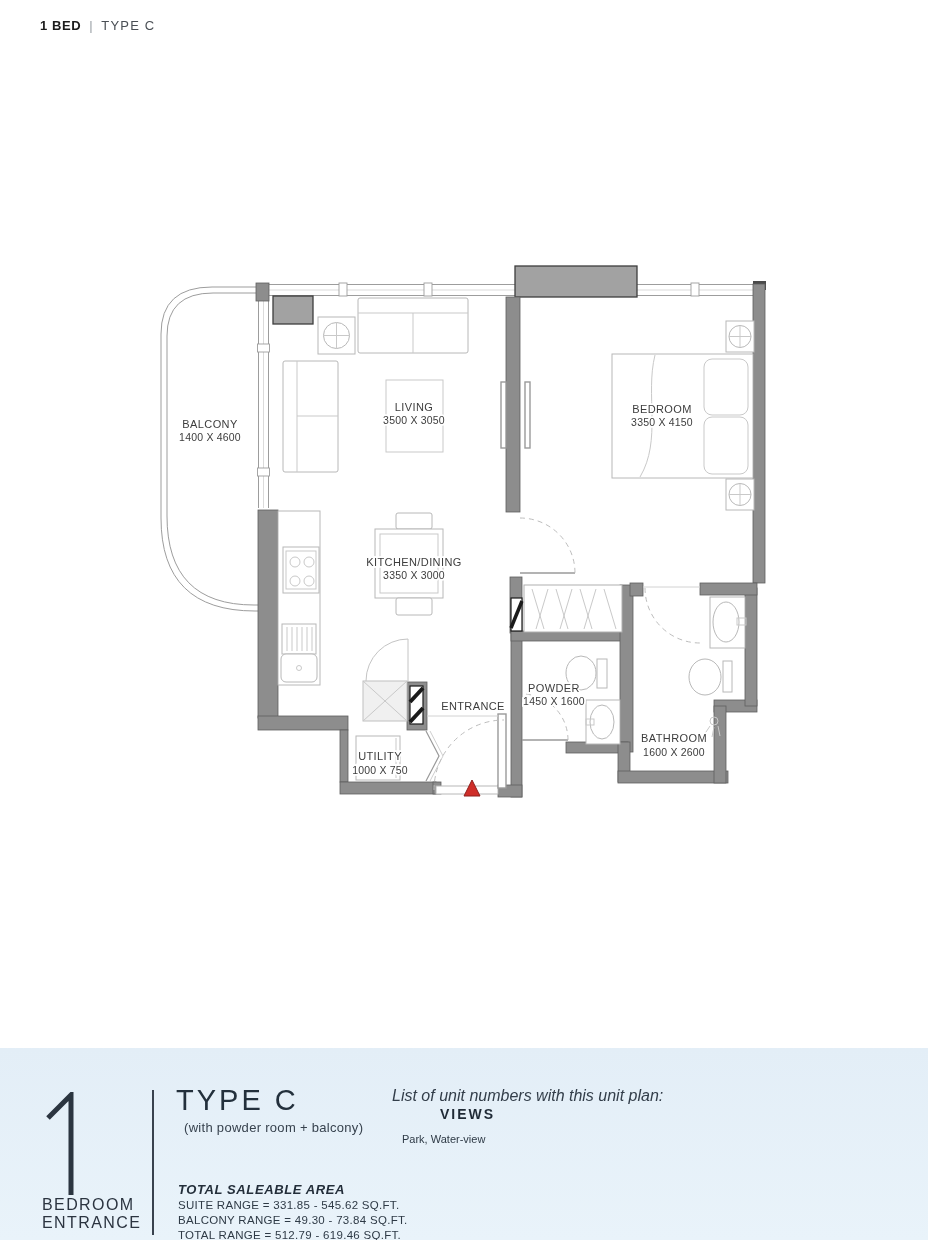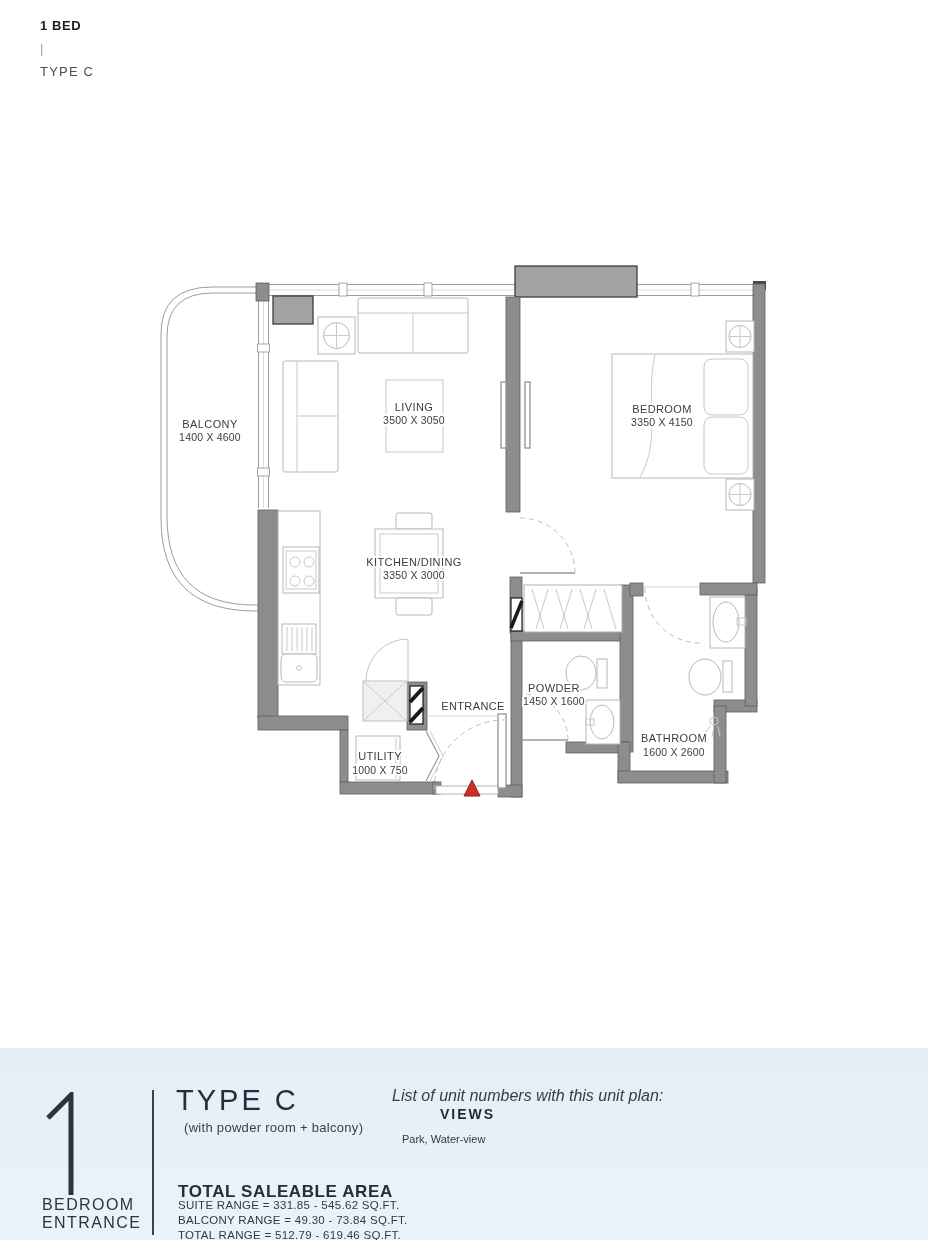--- a/index.html
+++ b/index.html
@@ -1,19 +1,19 @@
 <!DOCTYPE html>
 <html><head>
 <meta charset="utf-8">
 <style>
   html,body{margin:0;padding:0;background:#ffffff;}
   .page{position:relative;width:928px;height:1240px;background:#ffffff;overflow:hidden;
         font-family:"Liberation Sans", sans-serif;color:#2e3744;}
   
-  .hdr{position:absolute;left:40px;top:18px;font-size:13px;letter-spacing:.6px;display:flex;gap:8px;align-items:baseline;flex-direction:column;}
+  .hdr{position:absolute;left:40px;top:18px;font-size:13px;letter-spacing:.6px;display:flex;gap:8px;align-items:baseline;}
   .hdr .b{font-weight:bold;color:#1d1d1d;}
   .hdr .sep{color:#9aa0a6;font-weight:300;}
   .hdr .t{color:#4a4f55;letter-spacing:1.2px;}
   
   .plan{position:absolute;left:0;top:0;}
   .plan text{font-family:"Liberation Sans", sans-serif;fill:#3d3d3d;}
   .rname{font-size:11px;letter-spacing:.4px;paint-order:stroke;stroke:#ffffff;stroke-width:3.5px;}
   .rdim{font-size:10.5px;letter-spacing:.2px;paint-order:stroke;stroke:#ffffff;stroke-width:3.5px;}
   .wall{fill:#8d8d8d;stroke:#5f5f5f;stroke-width:.8;}
   .col{fill:#a2a2a2;stroke:#3e3e3e;stroke-width:1.3;}
@@ -27,21 +27,21 @@
   .leaf{stroke:#9a9a9a;stroke-width:1.4;fill:#ffffff;}
   .hatch{stroke:#c3c3c3;stroke-width:.9;}
   
   .footer{position:absolute;left:0;top:1048px;width:928px;height:192px;
           background:linear-gradient(180deg,#e3eef7 0%,#e9f3fa 100%);}
   .one-svg{position:absolute;left:40px;top:44px;}
   .caption{position:absolute;left:42px;top:148px;font-size:16px;letter-spacing:1.4px;color:#2b3440;line-height:18px;}
   .vdiv{position:absolute;left:152px;top:42px;width:2px;height:145px;background:#39424e;}
   .type-title{position:absolute;left:176px;top:36px;font-size:29px;font-weight:300;letter-spacing:3px;color:#23303c;}
   .type-sub{position:absolute;left:176px;top:72px;font-size:13px;color:#37424e;letter-spacing:.3px;margin-left:8px;}
-  .area-head{position:absolute;left:178px;top:134px;font-size:17px;font-weight:bold;letter-spacing:.6px;color:#232e3a;}
+  .area-head{position:absolute;left:178px;top:134px;font-size:13px;font-weight:bold;letter-spacing:.6px;color:#232e3a;font-style:italic;}
   .area-lines{position:absolute;left:178px;top:150px;font-size:11.5px;line-height:15px;letter-spacing:.3px;color:#2e3a46;}
   .units-intro{position:absolute;left:392px;top:39px;font-size:16px;font-style:italic;color:#333e4a;}
   .views-head{position:absolute;left:402px;top:58px;font-size:14px;font-weight:bold;letter-spacing:2px;color:#1f2a36;margin-left:38px;}
   .views-val{position:absolute;left:402px;top:85px;font-size:11px;color:#2e3a46;}
   .unit-list{position:absolute;left:402px;top:99px;font-size:11px;letter-spacing:.2px;color:#2e3a46;}
 </style>
 </head>
 <body>
 
 <div class="page">

